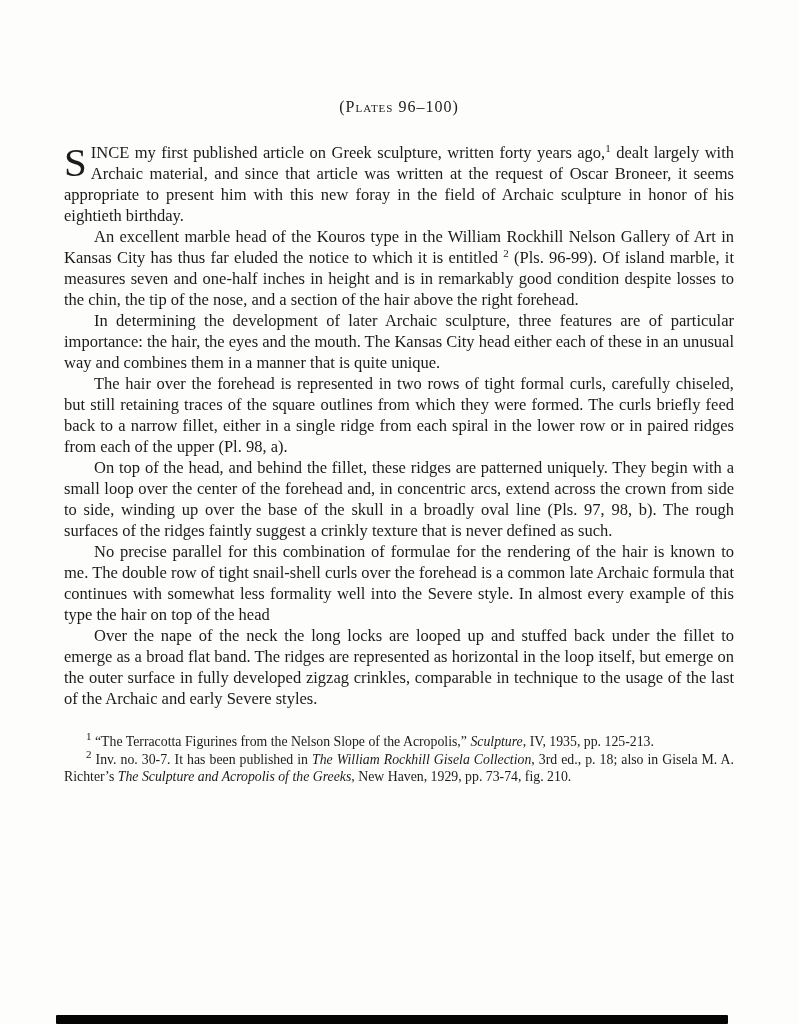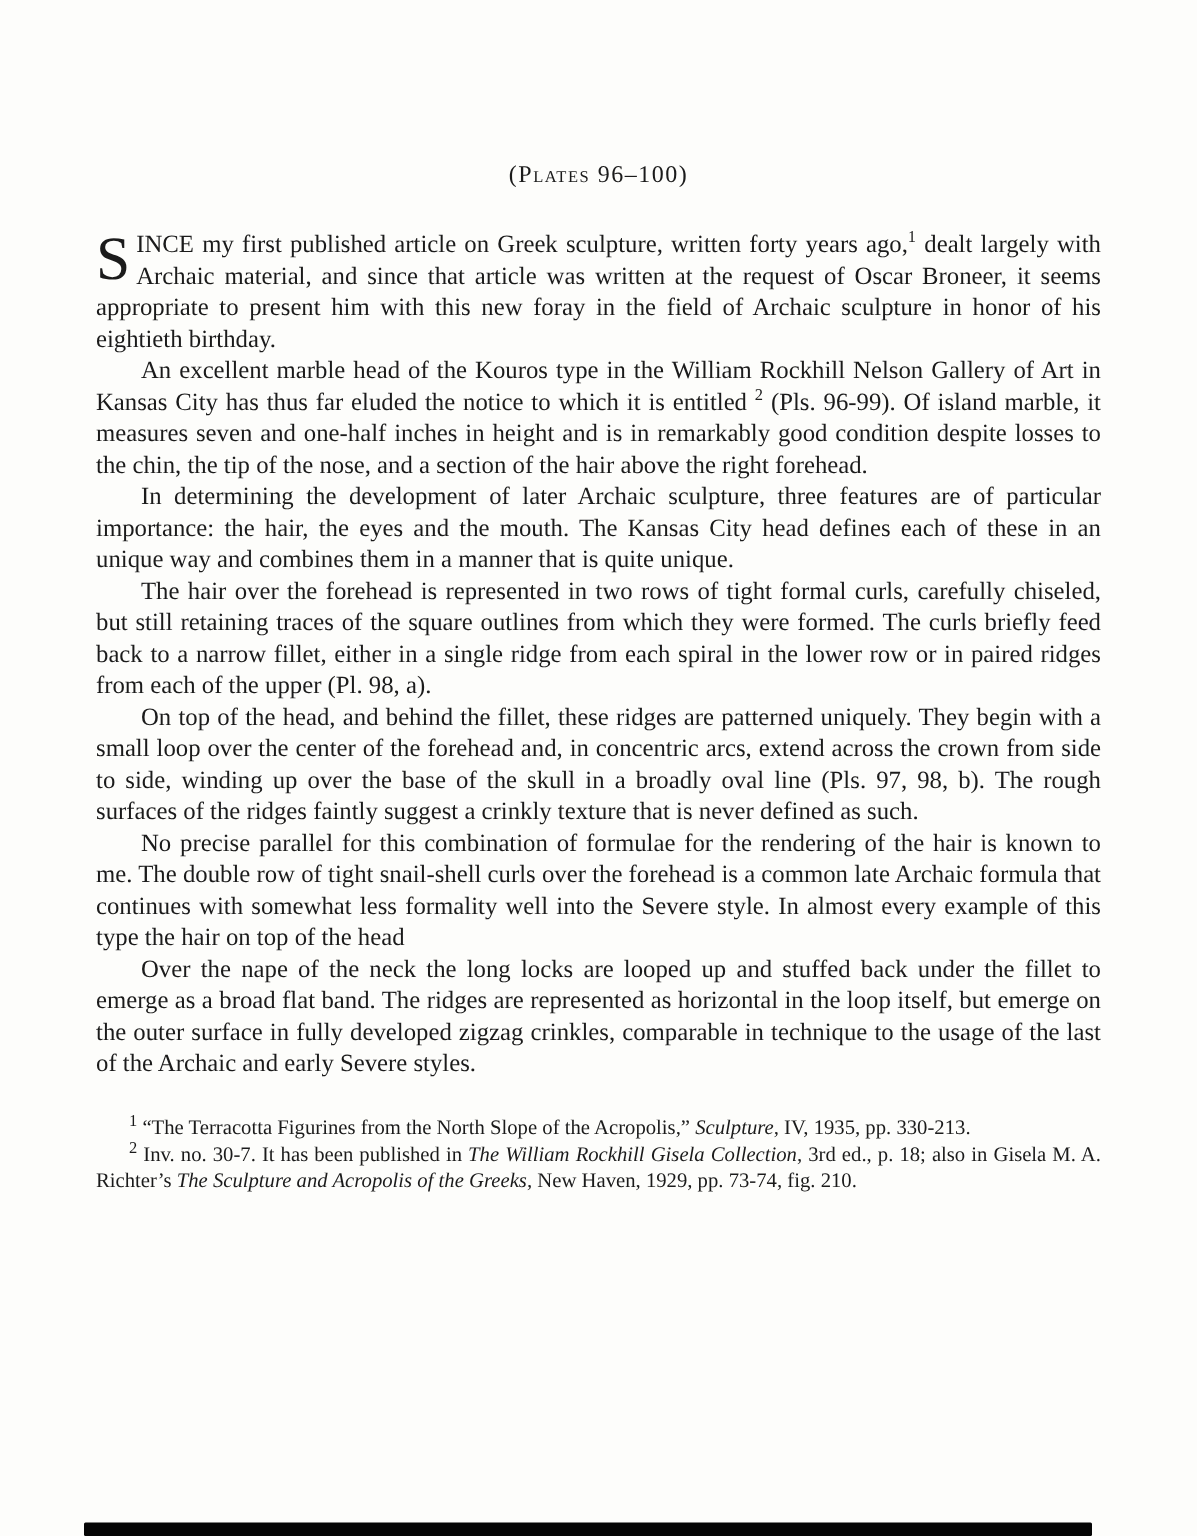--- a/index.html
+++ b/index.html
@@ -20,21 +20,21 @@
   .title {
     margin: 0;
     text-align: center;
     font-size: 23px;
     font-weight: 500;
     letter-spacing: 3px;
     word-spacing: 7px;
     color: #161616;
   }
   .subtitle {
-    margin-top: 18px;
+    margin-top: 8px;
     text-align: center;
     font-variant: small-caps;
     font-size: 16px;
     letter-spacing: 1px;
   }
   .body-text {
     margin-top: 26px;
     font-size: 16.5px;
     line-height: 21px;
     text-align: justify;
@@ -78,26 +78,26 @@
 </style>
 </head>
 <body>
 
 <div class="page">
   <div class="subtitle">(Plates 96–100)</div>
 
   <div class="body-text">
       <p class="para first"><span class="dropcap">S</span><span>INCE my first published article on Greek sculpture, written forty years ago,</span><sup class="fnref">1</sup><span> dealt largely with Archaic material, and since that article was written at the request of Oscar Broneer, it seems appropriate to present him with this new foray in the field of Archaic sculpture in honor of his eightieth birthday.</span></p>
       <p class="para"><span>An excellent marble head of the Kouros type in the William Rockhill Nelson Gallery of Art in Kansas City has thus far eluded the notice to which it is entitled </span><sup class="fnref">2</sup><span> (Pls. 96-99). Of island marble, it measures seven and one-half inches in height and is in remarkably good condition despite losses to the chin, the tip of the nose, and a section of the hair above the right forehead.</span></p>
-      <p class="para"><span>In determining the development of later Archaic sculpture, three features are of particular importance: the hair, the eyes and the mouth. The Kansas City head defines each of these in an unique way and combines them in a manner that is quite unique.</span></p>
+      <p class="para"><span>In determining the development of later Archaic sculpture, three features are of particular importance: the hair, the eyes and the mouth. The Kansas City head either each of these in an unusual way and combines them in a manner that is quite unique.</span></p>
       <p class="para"><span>The hair over the forehead is represented in two rows of tight formal curls, carefully chiseled, but still retaining traces of the square outlines from which they were formed. The curls briefly feed back to a narrow fillet, either in a single ridge from each spiral in the lower row or in paired ridges from each of the upper (Pl. 98, a).</span></p>
       <p class="para"><span>On top of the head, and behind the fillet, these ridges are patterned uniquely. They begin with a small loop over the center of the forehead and, in concentric arcs, extend across the crown from side to side, winding up over the base of the skull in a broadly oval line (Pls. 97, 98, b). The rough surfaces of the ridges faintly suggest a crinkly texture that is never defined as such.</span></p>
       <p class="para"><span>No precise parallel for this combination of formulae for the rendering of the hair is known to me. The double row of tight snail-shell curls over the forehead is a common late Archaic formula that continues with somewhat less formality well into the Severe style. In almost every example of this type the hair on top of the head</span></p>
       <p class="para"><span>Over the nape of the neck the long locks are looped up and stuffed back under the fillet to emerge as a broad flat band. The ridges are represented as horizontal in the loop itself, but emerge on the outer surface in fully developed zigzag crinkles, comparable in technique to the usage of the last of the Archaic and early Severe styles.</span></p>
     </div>
 
   <div class="footnotes">
-      <p class="footnote"><sup class="fnref">1</sup><span> “The Terracotta Figurines from the North Slope of the Acropolis,” </span><em>Sculpture</em><span>, IV, 1935, pp. 330-213.</span></p>
+      <p class="footnote"><sup class="fnref">1</sup><span> “The Terracotta Figurines from the Nelson Slope of the Acropolis,” </span><em>Sculpture</em><span>, IV, 1935, pp. 125-213.</span></p>
       <p class="footnote"><sup class="fnref">2</sup><span> Inv. no. 30-7. It has been published in </span><em>The William Rockhill Gisela Collection</em><span>, 3rd ed., p. 18; also in Gisela M. A. Richter’s </span><em>The Sculpture and Acropolis of the Greeks</em><span>, New Haven, 1929, pp. 73-74, fig. 210.</span></p>
     </div>
 </div>
 
 <div class="scan-edge"></div>
 
 </body></html>

